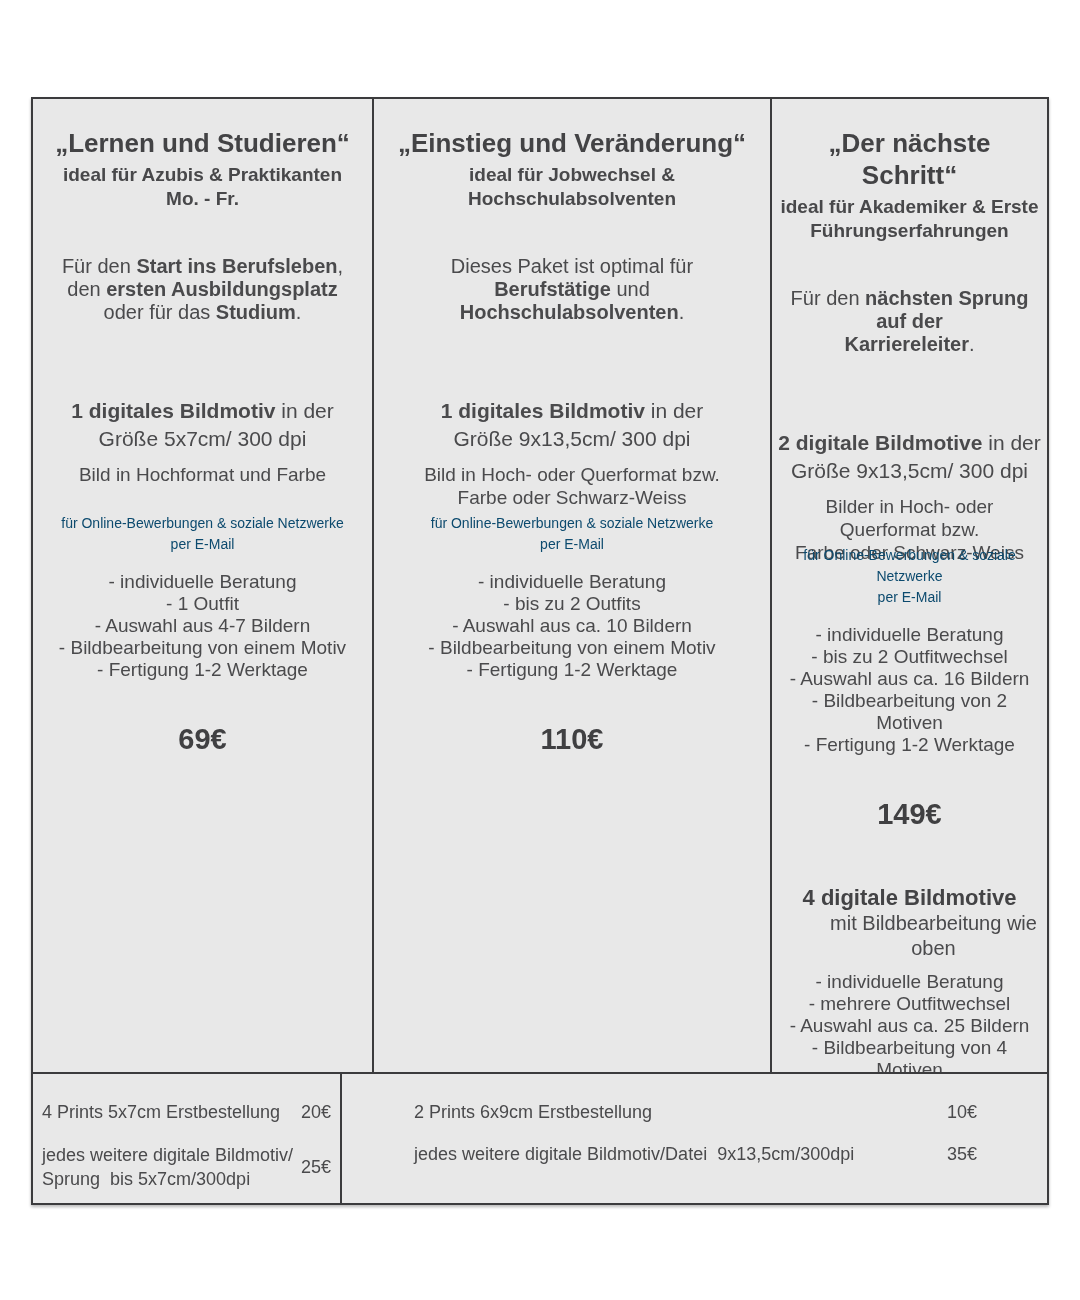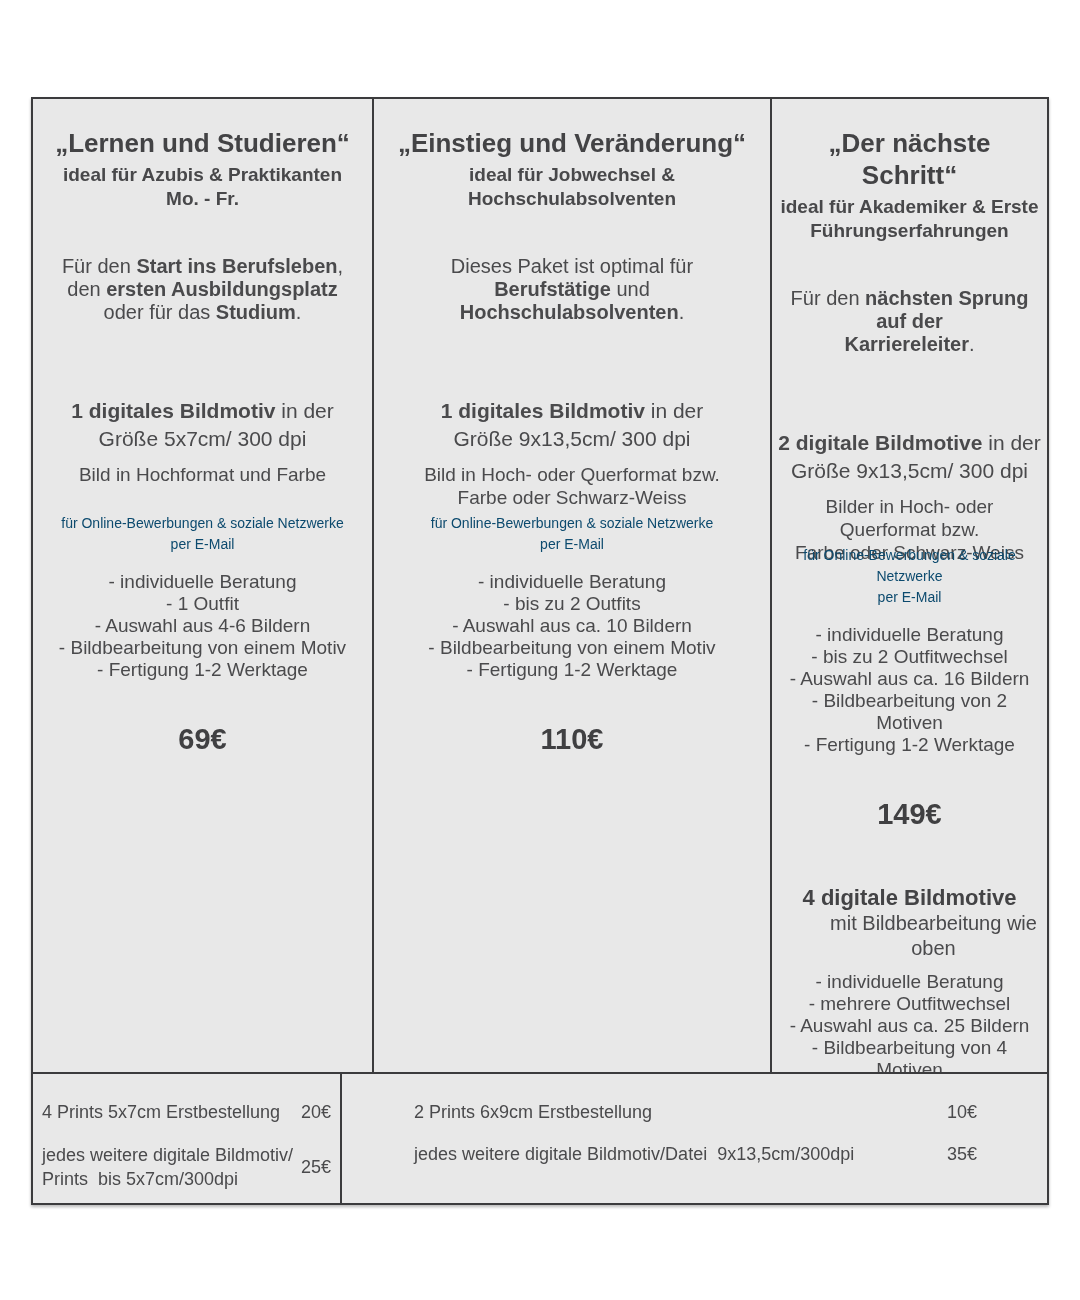--- a/index.html
+++ b/index.html
@@ -134,21 +134,21 @@
       <div class="pkg-format">
           <div><span>Bild in Hochformat und Farbe</span></div>
         </div>
       <div class="pkg-usage">
           <div><span>für Online-Bewerbungen &amp; soziale Netzwerke</span></div>
           <div><span>per E-Mail</span></div>
         </div>
       <div class="pkg-features">
           <div><span>- individuelle Beratung</span></div>
           <div><span>- 1 Outfit</span></div>
-          <div><span>- Auswahl aus 4-6 Bildern</span></div>
+          <div><span>- Auswahl aus 4-7 Bildern</span></div>
           <div><span>- Bildbearbeitung von einem Motiv</span></div>
           <div><span>- Fertigung 1-2 Werktage</span></div>
         </div>
       <div class="pkg-price">69€</div>
     </section>
 
     <section class="col col-2">
       <h2 class="pkg-title">„Einstieg und Veränderung“</h2>
       <div class="pkg-subtitle">
           <div><span>ideal für Jobwechsel &amp;</span></div>
@@ -229,21 +229,21 @@
   </div>
 
   <div class="bottom-row">
 
     <section class="addon-box addon-left">
       <div class="addon-row-line">
         <div class="addon-label"><div><span>4 Prints 5x7cm Erstbestellung</span></div></div>
         <div class="addon-price">20€</div>
       </div>
       <div class="addon-row-line">
-        <div class="addon-label"><div><span>jedes weitere digitale Bildmotiv/</span></div><div><span>Prints  bis 5x7cm/300dpi</span></div></div>
+        <div class="addon-label"><div><span>jedes weitere digitale Bildmotiv/</span></div><div><span>Sprung  bis 5x7cm/300dpi</span></div></div>
         <div class="addon-price">25€</div>
       </div>
     </section>
 
     <section class="addon-box addon-right">
       <div class="addon-row-line">
         <div class="addon-label"><div><span>2 Prints 6x9cm Erstbestellung</span></div></div>
         <div class="addon-price">10€</div>
       </div>
       <div class="addon-row-line">

